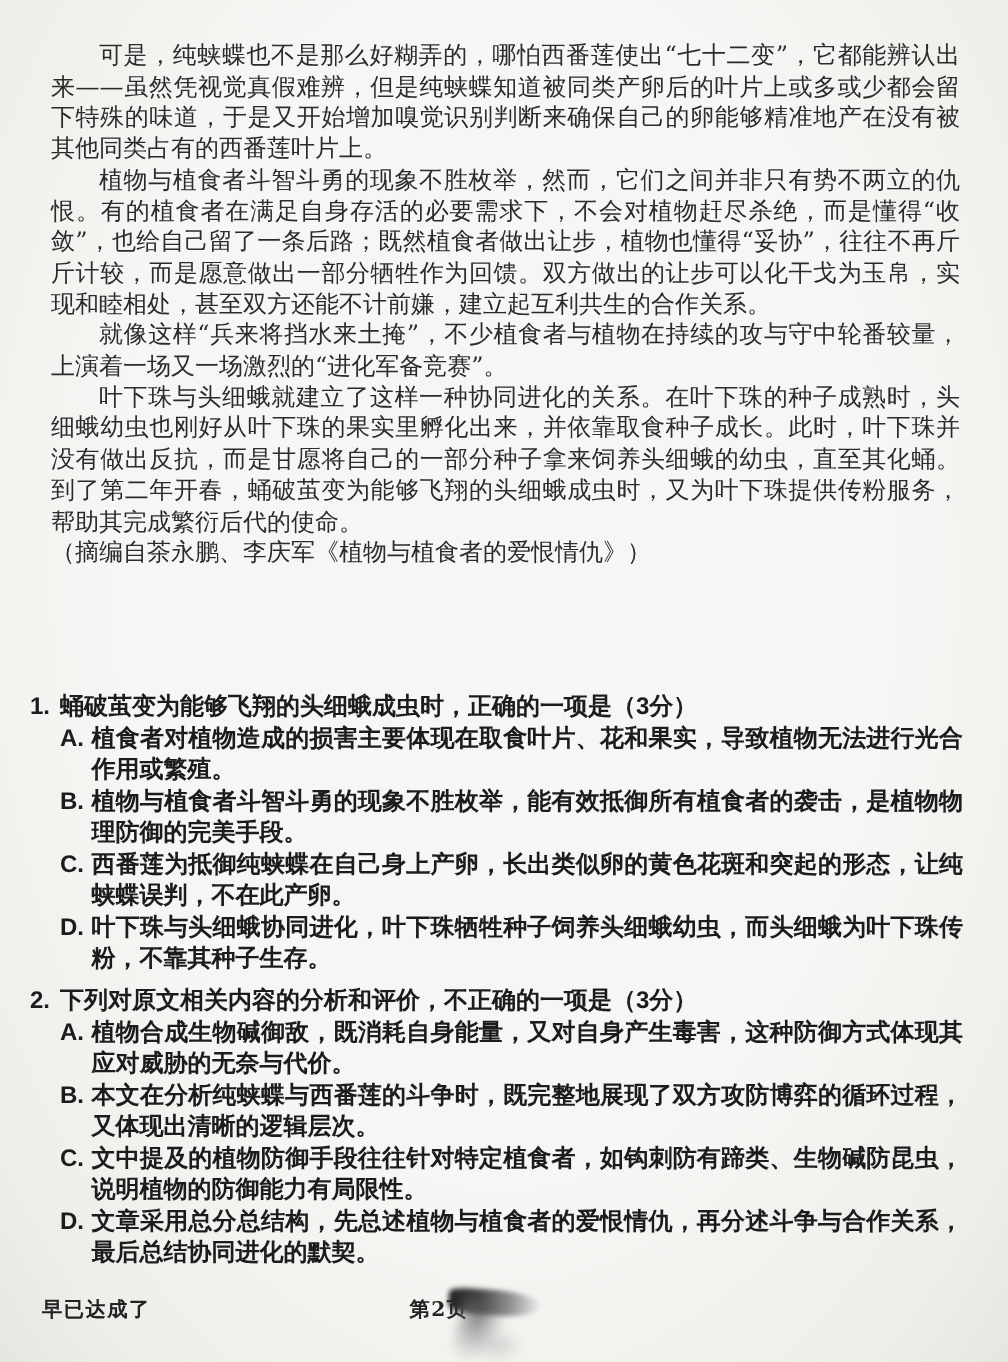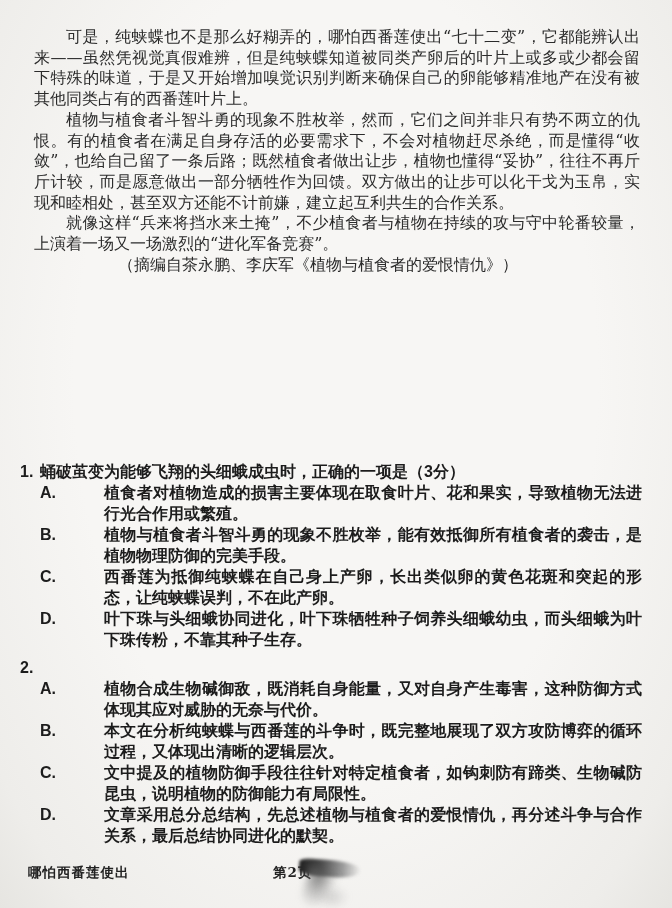--- a/index.html
+++ b/index.html
@@ -18,37 +18,37 @@
     position:absolute;left:34px;right:32px;top:27px;
     font-family:"DejaVu Serif", serif;
     font-size:16px;line-height:20.7px;
     color:#2b2b2b;
   }
   .article p{
     margin:0;text-indent:2em;text-align:justify;
     text-justify:inter-ideograph;
   }
   .attribution{
-    text-align:center;
+    text-align:left;
     padding-right:38px;
     margin-top:0;
   }
   
   .questions{
     position:absolute;left:20px;right:30px;top:461px;
     font-family:"Liberation Sans", sans-serif;
     font-size:16px;line-height:21px;font-weight:600;
     color:#1c1c1c;
   }
   .question + .question{margin-top:7px;}
   .stem{display:flex;}
   .qnum{flex:0 0 20px;}
   .option{display:flex;margin-left:20px;}
   .olabel{flex:0 0 21px;}
-  .otext{flex:1;text-align:justify;text-justify:inter-ideograph;margin-left:43px;}
+  .otext{flex:1;text-align:justify;text-justify:inter-ideograph;}
   
   .footer{
     position:absolute;left:0;right:0;top:862px;height:24px;
     font-family:"DejaVu Serif", serif;
     font-size:13.5px;font-weight:bold;color:#222;
   }
   .exam-title{position:absolute;left:28px;top:2px;letter-spacing:1px;}
   .page-number{position:absolute;left:273px;top:2px;letter-spacing:1px;}
   
   .smudge-wedge{
@@ -72,20 +72,21 @@
 </style>
 </head>
 <body>
 
 <div class="page">
 
   <div class="article">
     <p>可是，纯蛱蝶也不是那么好糊弄的，哪怕西番莲使出“七十二变”，它都能辨认出来——虽然凭视觉真假难辨，但是纯蛱蝶知道被同类产卵后的叶片上或多或少都会留下特殊的味道，于是又开始增加嗅觉识别判断来确保自己的卵能够精准地产在没有被其他同类占有的西番莲叶片上。</p>
     <p>植物与植食者斗智斗勇的现象不胜枚举，然而，它们之间并非只有势不两立的仇恨。有的植食者在满足自身存活的必要需求下，不会对植物赶尽杀绝，而是懂得“收敛”，也给自己留了一条后路；既然植食者做出让步，植物也懂得“妥协”，往往不再斤斤计较，而是愿意做出一部分牺牲作为回馈。双方做出的让步可以化干戈为玉帛，实现和睦相处，甚至双方还能不计前嫌，建立起互利共生的合作关系。</p>
     <p>就像这样“兵来将挡水来土掩”，不少植食者与植物在持续的攻与守中轮番较量，上演着一场又一场激烈的“进化军备竞赛”。</p>
+    <p>叶下珠与头细蛾就建立了这样一种协同进化的关系。在叶下珠的种子成熟时，头细蛾幼虫也刚好从叶下珠的果实里孵化出来，并依靠取食种子成长。此时，叶下珠并没有做出反抗，而是甘愿将自己的一部分种子拿来饲养头细蛾的幼虫，直至其化蛹。到了第二年开春，蛹破茧变为能够飞翔的头细蛾成虫时，又为叶下珠提供传粉服务，帮助其完成繁衍后代的使命。</p>
     <div class="attribution">（摘编自茶永鹏、李庆军《植物与植食者的爱恨情仇》）</div>
   </div>
 
   <div class="questions">
 
     <div class="question">
       <div class="stem">
         <span class="qnum">1.</span>
         <span class="qtext">蛹破茧变为能够飞翔的头细蛾成虫时，正确的一项是（3分）</span>
       </div>
@@ -103,20 +104,21 @@
       </div>
       <div class="option">
         <span class="olabel">D.</span>
         <span class="otext">叶下珠与头细蛾协同进化，叶下珠牺牲种子饲养头细蛾幼虫，而头细蛾为叶下珠传粉，不靠其种子生存。</span>
       </div>
     </div>
 
     <div class="question">
       <div class="stem">
         <span class="qnum">2.</span>
+        <span class="qtext">下列对原文相关内容的分析和评价，不正确的一项是（3分）</span>
       </div>
       <div class="option">
         <span class="olabel">A.</span>
         <span class="otext">植物合成生物碱御敌，既消耗自身能量，又对自身产生毒害，这种防御方式体现其应对威胁的无奈与代价。</span>
       </div>
       <div class="option">
         <span class="olabel">B.</span>
         <span class="otext">本文在分析纯蛱蝶与西番莲的斗争时，既完整地展现了双方攻防博弈的循环过程，又体现出清晰的逻辑层次。</span>
       </div>
       <div class="option">
@@ -125,21 +127,21 @@
       </div>
       <div class="option">
         <span class="olabel">D.</span>
         <span class="otext">文章采用总分总结构，先总述植物与植食者的爱恨情仇，再分述斗争与合作关系，最后总结协同进化的默契。</span>
       </div>
     </div>
 
   </div>
 
   <div class="footer">
-    <span class="exam-title">哪怕西番莲使出</span>
+    <span class="exam-title">早已达成了</span>
     <span class="page-number">第2页</span>
   </div>
 
   <div class="smudge-wedge"></div>
   <div class="smudge-tail"></div>
   <div class="smudge-fade"></div>
 
 </div>
 
 </body></html>

